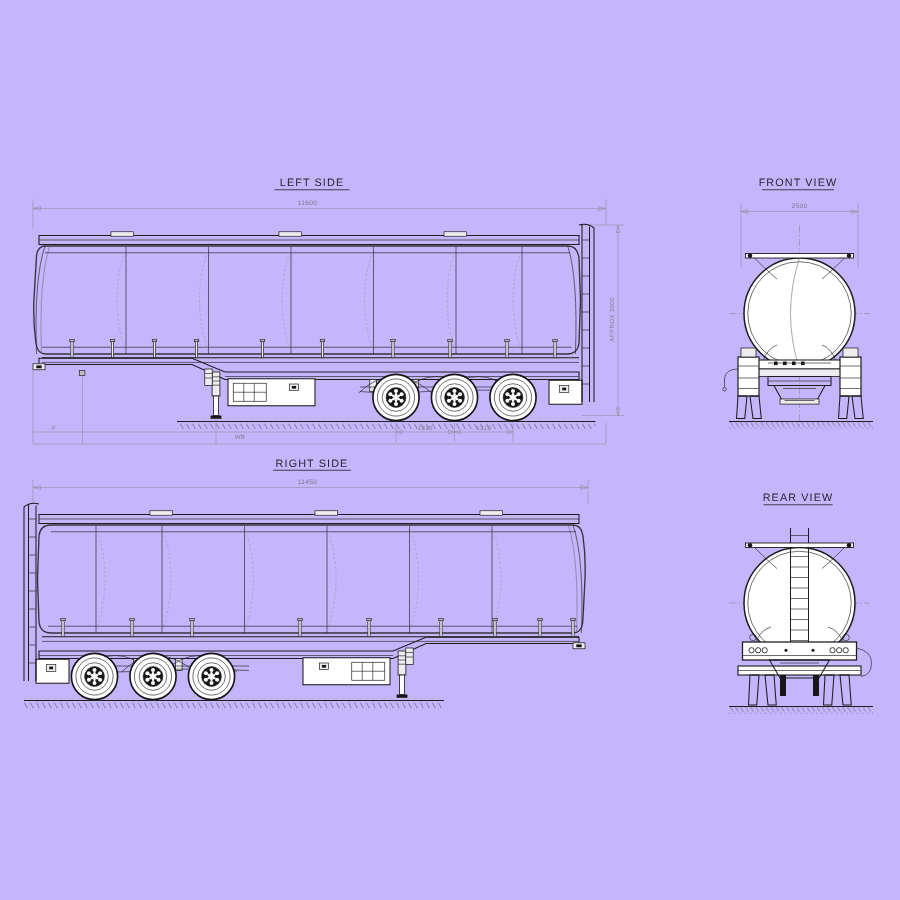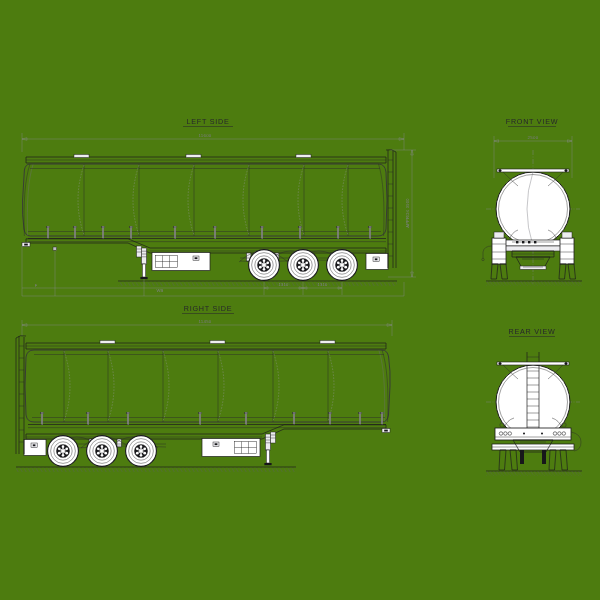--- a/index.html
+++ b/index.html
@@ -13,21 +13,21 @@
     font-family: "Liberation Sans", sans-serif;
     overflow: hidden;
     position: relative;
   }
   #sheet {
     position: absolute;
     left: 0;
     top: 0;
     width: 600px;
     height: 600px;
-    background: #4d7c0f;
+    background: #c4b5fd;
   }
   svg.drawing {
     display: block;
     width: 600px;
     height: 600px;
   }
   .ln   { stroke: #1d1d1d; fill: none; stroke-width: 0.7; }
   .ln-t { stroke: #2a2a2a; fill: none; stroke-width: 0.45; }
   .ln-h { stroke: #35343a; fill: none; stroke-width: 0.9; }
   .ln-d { stroke: #6f6f76; fill: none; stroke-width: 0.4; }

